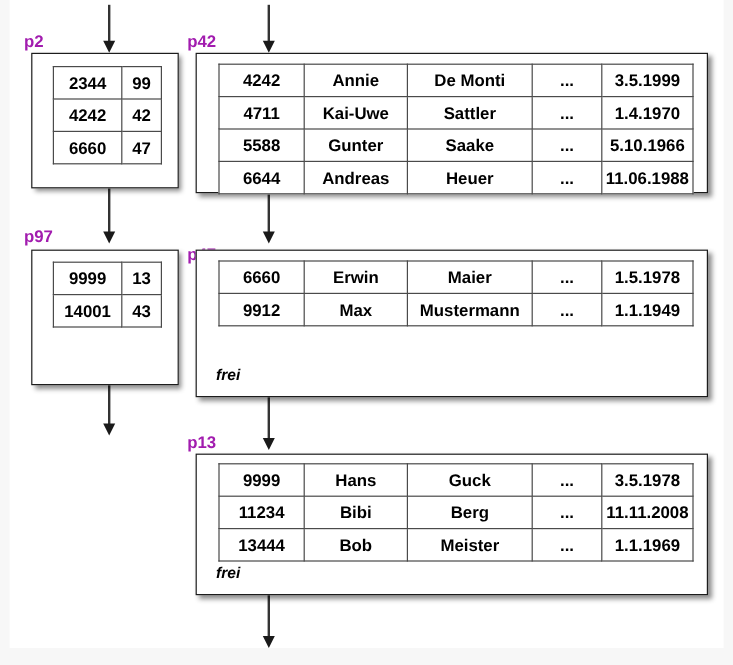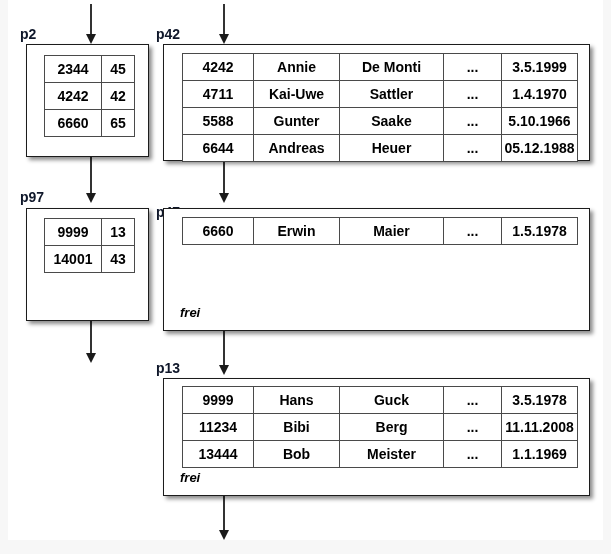--- a/index.html
+++ b/index.html
@@ -21,21 +21,21 @@
     height: 540px;
     background: #ffffff;
   }
   .node {
     position: absolute;
   }
   .node-label {
     position: absolute;
     font-size: 14px;
     font-weight: bold;
-    color: #0f172a;
+    color: #a21caf;
     letter-spacing: 0px;
     line-height: 15px;
     white-space: nowrap;
   }
   .node-box {
     position: absolute;
     box-sizing: border-box;
     background: #ffffff;
     border: 1.5px solid #1c1c1c;
     box-shadow: 3px 3px 4px rgba(0,0,0,0.45);
@@ -126,29 +126,29 @@
     <div class="head" style="top:35px;"></div>
   </div>
 
   <div class="node">
     <div class="node-label" style="left:12px; top:27px;">p2</div>
     <div class="node-box" style="left:18px; top:44px; width:123px; height:113px;"></div>
     <table class="rec" style="left:36px; top:55px; width:88px;">
       <tbody>
         <tr>
           <td style="width:56px;margin-left:13px;">2344</td>
-          <td style="width:32px;">45</td>
+          <td style="width:32px;">99</td>
         </tr>
         <tr>
           <td>4242</td>
           <td>42</td>
         </tr>
         <tr>
           <td>6660</td>
-          <td>65</td>
+          <td>47</td>
         </tr>
       </tbody>
     </table>
   </div>
 
   <div class="node">
     <div class="node-label" style="left:148px; top:27px;">p42</div>
     <div class="node-box" style="left:155px; top:44px; width:427px; height:117px;"></div>
     <table class="rec" style="left:174px; top:53px; width:390px;">
       <tbody>
@@ -171,21 +171,21 @@
           <td>Gunter</td>
           <td>Saake</td>
           <td>...</td>
           <td>5.10.1966</td>
         </tr>
         <tr>
           <td>6644</td>
           <td>Andreas</td>
           <td>Heuer</td>
           <td>...</td>
-          <td>05.12.1988</td>
+          <td>11.06.1988</td>
         </tr>
       </tbody>
     </table>
   </div>
 
   <div class="node">
     <div class="node-label" style="left:12px; top:190px;">p97</div>
     <div class="node-box" style="left:18px; top:208px; width:123px; height:113px;"></div>
     <table class="rec" style="left:36px; top:218px; width:88px;">
       <tbody>
@@ -206,20 +206,27 @@
     <div class="node-box" style="left:155px; top:208px; width:427px; height:123px;"></div>
     <table class="rec" style="left:174px; top:217px; width:390px;">
       <tbody>
         <tr>
           <td style="width:70px;">6660</td>
           <td style="width:85px;">Erwin</td>
           <td style="width:103px;">Maier</td>
           <td style="width:57px;">...</td>
           <td style="width:75px;">1.5.1978</td>
         </tr>
+        <tr>
+          <td>9912</td>
+          <td>Max</td>
+          <td>Mustermann</td>
+          <td>...</td>
+          <td>1.1.1949</td>
+        </tr>
       </tbody>
     </table>
     <div class="frei" style="left:172px; top:305px;">frei</div>
   </div>
 
   <div class="node">
     <div class="node-label" style="left:148px; top:361px;">p13</div>
     <div class="node-box" style="left:155px; top:378px; width:427px; height:118px;"></div>
     <table class="rec" style="left:174px; top:386px; width:390px;">
       <tbody>

